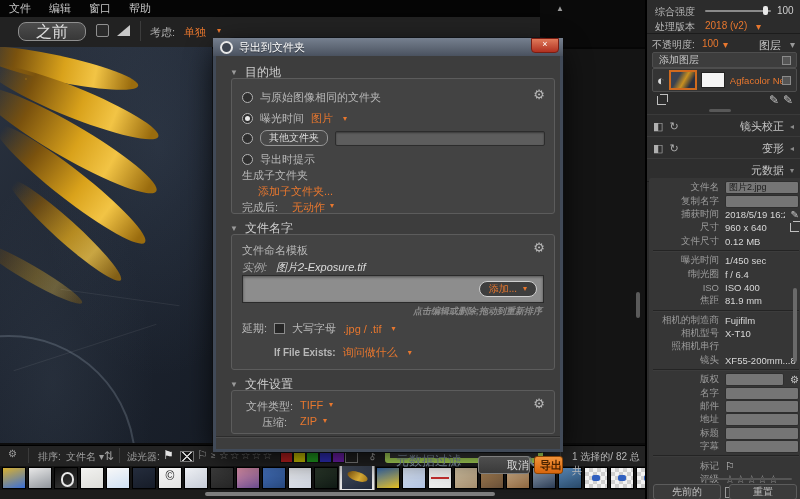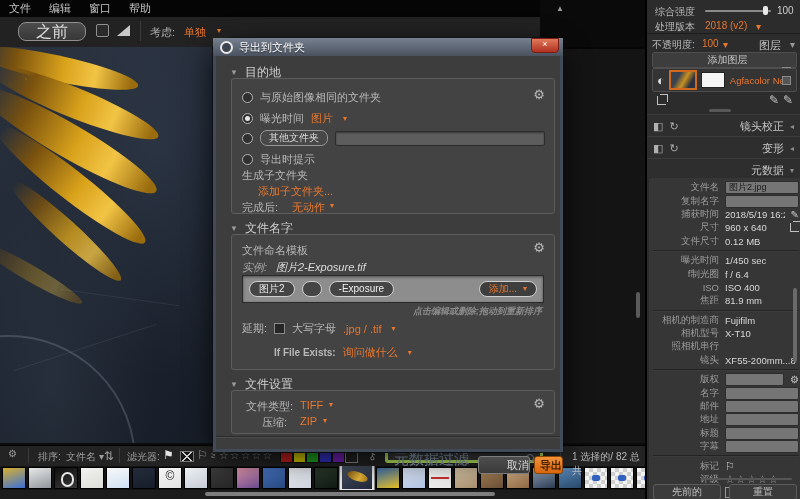--- a/index.html
+++ b/index.html
@@ -97,21 +97,21 @@
   #meta-scroll{left:793px;top:288px;width:4px;height:74px;background:#6a6a6a;border-radius:2px;z-index:41;}
   
   #film-toolbar{left:0;top:445px;width:645px;height:20px;background:#232323;border-top:1px solid #000;z-index:10;}
   .ft{position:absolute;top:4px;font-size:10px;color:#9e9e9e;}
   .ft-sep{position:absolute;top:2px;width:1px;height:15px;background:#3a3a3a;}
   .flag-dark{position:absolute;top:5px;width:12px;height:9px;background:#161616;border:1px solid #777;
      background-image:linear-gradient(45deg,transparent 44%,#ccc 46%,#ccc 54%,transparent 56%),
                       linear-gradient(-45deg,transparent 44%,#ccc 46%,#ccc 54%,transparent 56%);}
   .chip{position:absolute;top:5px;width:11px;height:10px;border:1px solid #111;}
   #search-box{position:absolute;left:385px;top:2px;width:158px;height:15px;background:#3a3a3a;
-     border:3px solid #bef264;border-radius:3px;color:#8fa3b8;font-size:15px;line-height:15px;padding:0 6px;box-sizing:border-box;}
+     border:5px solid #bef264;border-radius:3px;color:#8fa3b8;font-size:13px;line-height:15px;padding:0 6px;box-sizing:border-box;}
   .mag{position:absolute;right:6px;top:3px;width:6px;height:6px;border:1.5px solid #9aacbe;border-radius:50%;}
   .mag::after{content:"";position:absolute;width:5px;height:1.5px;background:#9aacbe;transform:rotate(45deg);right:-4px;bottom:-1px;}
   #filmstrip{left:0;top:465px;width:645px;height:25px;background:#131313;display:flex;align-items:center;gap:2px;padding-left:2px;box-sizing:border-box;overflow:hidden;}
   .thumb{width:22px;height:20px;border:1px solid #000;flex:0 0 auto;position:relative;}
   .thumb.sel{width:30px;height:23px;border:2px solid #e8e8e8;box-shadow:0 0 0 1px #888;}
   .thumb.checker{background:repeating-conic-gradient(#cfcfcf 0 25%,#f2f2f2 0 50%) 0 0/8px 8px;}
   .thumb.checker::after{content:"";position:absolute;left:30%;top:35%;width:40%;height:30%;background:#3060c0;border-radius:2px;}
   .thumb.ring::after{content:"";position:absolute;left:25%;top:20%;width:45%;height:55%;border:2px solid #e8e8e8;border-radius:50%;}
   .thumb.copy::after{content:"©";position:absolute;left:0;right:0;top:1px;text-align:center;color:#222;font-size:12px;}
   .thumb.redline::after{content:"";position:absolute;left:8%;top:45%;width:84%;height:12%;background:#c83030;}
@@ -226,21 +226,21 @@
     <span class="p-abs or" style="left:58px;top:20px;">2018 (v2)</span>
     <span class="p-abs or dd" style="left:106px;top:21px;">▾</span>
     <div class="p-abs" style="left:0;top:33px;width:153px;height:1px;background:#1c1c1c;"></div>
 
     <span class="p-abs" style="left:5px;top:38px;color:#b8b8b8;">不透明度:</span>
     <span class="p-abs or" style="left:55px;top:38px;">100</span>
     <span class="p-abs or dd" style="left:73px;top:39px;">▾</span>
     <span class="p-abs" style="left:112px;top:38px;color:#c8c8c8;font-size:11px;">图层</span>
     <span class="p-abs dd" style="left:140px;top:39px;color:#999;">▾</span>
 
-    <div class="layerbox" style="left:5px;top:52px;width:143px;height:14px;flex-direction:column;">
+    <div class="layerbox" style="left:5px;top:52px;width:143px;height:14px;">
       <span style="margin-left:6px;color:#c8c8c8;font-size:10px;">添加图层</span>
       <span class="mini-sq"></span>
     </div>
     <div class="layerbox" style="left:5px;top:68px;width:143px;height:22px;background:#343434;">
       <span style="margin-left:4px;color:#ddd;font-size:13px;line-height:1;">◐</span>
       <span style="margin-left:4px;width:24px;height:16px;border:2px solid #d06a1e;background:linear-gradient(120deg,#3a4250 30%,#c89020 55%,#2a3040 80%);flex:0 0 auto;"></span>
       <span style="margin-left:4px;width:22px;height:14px;background:#f4f4f4;border:1px solid #222;flex:0 0 auto;"></span>
       <span class="or" style="margin-left:5px;font-size:9.5px;white-space:nowrap;overflow:hidden;">Agfacolor Neu - D...</span>
       <span class="mini-sq"></span>
     </div>
@@ -413,25 +413,20 @@
       <div class="sec-h" style="left:14px;top:164px;">
         <span class="tri">▼</span>
         <span>文件名字</span>
       </div>
       <div class="grp" style="top:178px;height:134px;">
         <span class="abs lbl" style="left:10px;top:8px;">文件命名模板</span>
         <span class="abs gear" style="right:9px;top:6px;">⚙</span>
         <span class="abs" style="left:10px;top:25px;font-style:italic;color:#a8a8a8;">实例:</span>
         <span class="abs" style="left:44px;top:25px;font-style:italic;color:#dcdcdc;">图片2-Exposure.tif</span>
         <div class="tokenbar" style="top:40px;">
-          <span id="dlg-tokens" style="display:flex;gap:7px;align-items:center;">
-              <span class="pill">图片2</span>
-              <span class="pill empty"></span>
-              <span class="pill">-Exposure</span>
-            </span>
           <span class="pill add">
             <span>添加...</span>
             <span class="dd" style="color:#e8772e;">▾</span>
           </span>
         </div>
         <span class="abs hint" style="right:12px;top:70px;">点击编辑或删除;拖动到重新排序</span>
         <div class="rrow" style="left:10px;top:86px;">
           <span class="lbl">延期:</span>
           <span class="chk"></span>
           <span class="lbl">大写字母</span>

